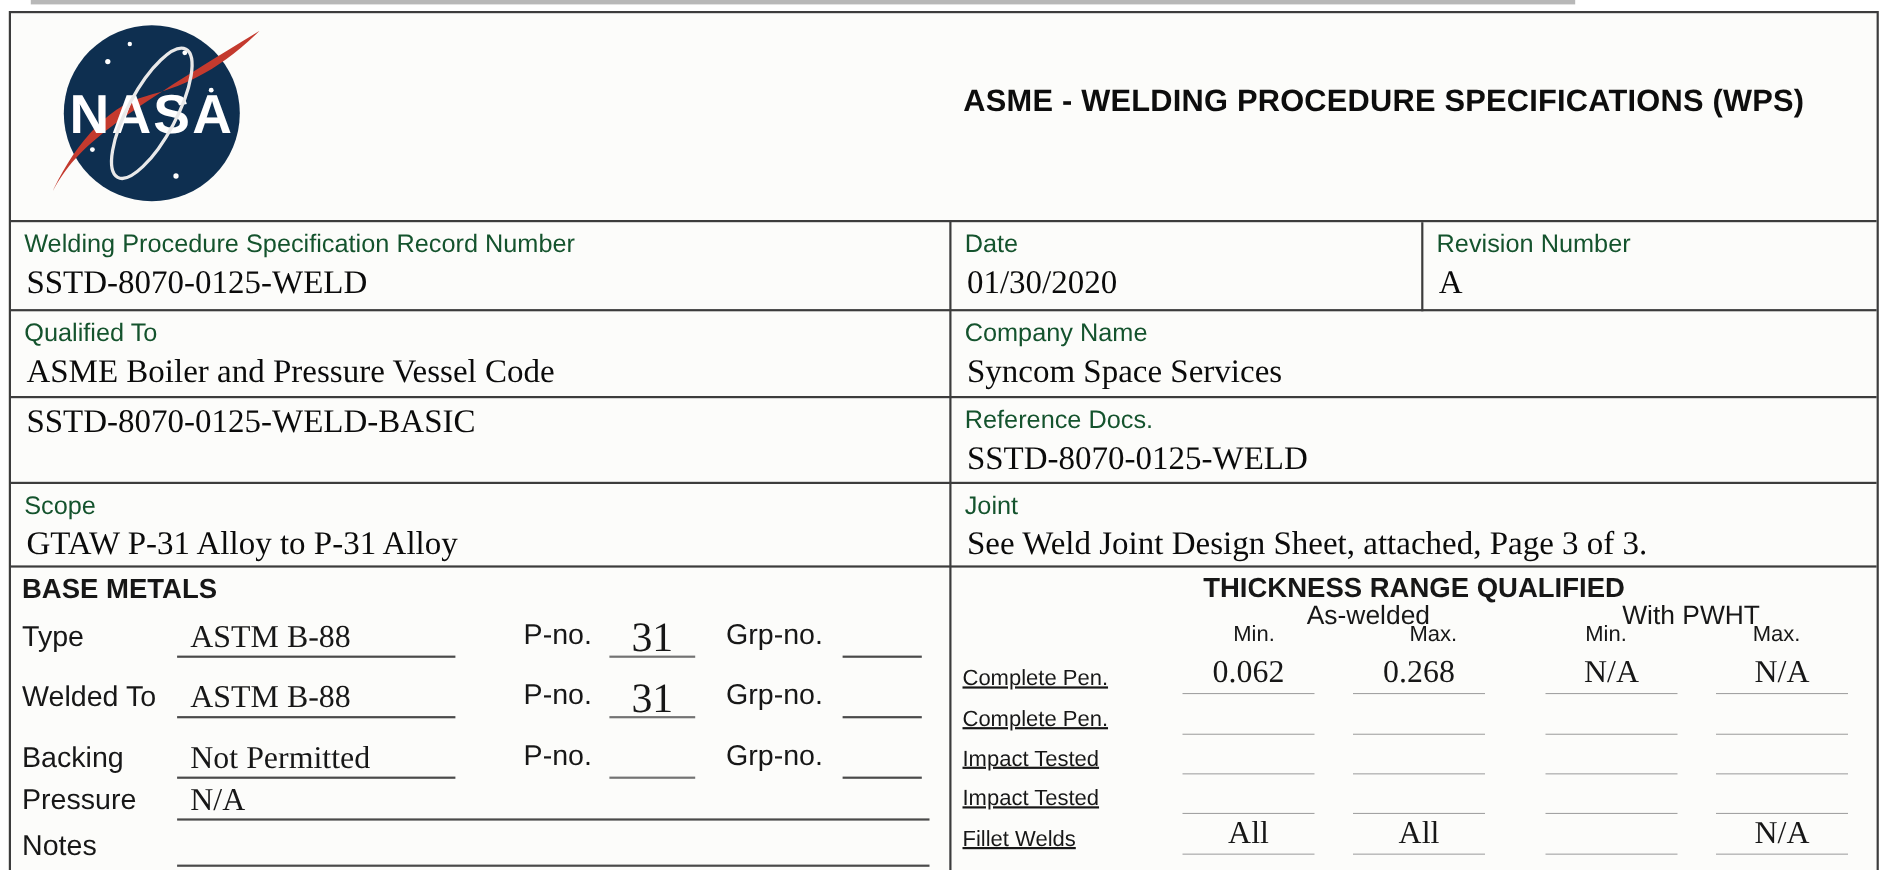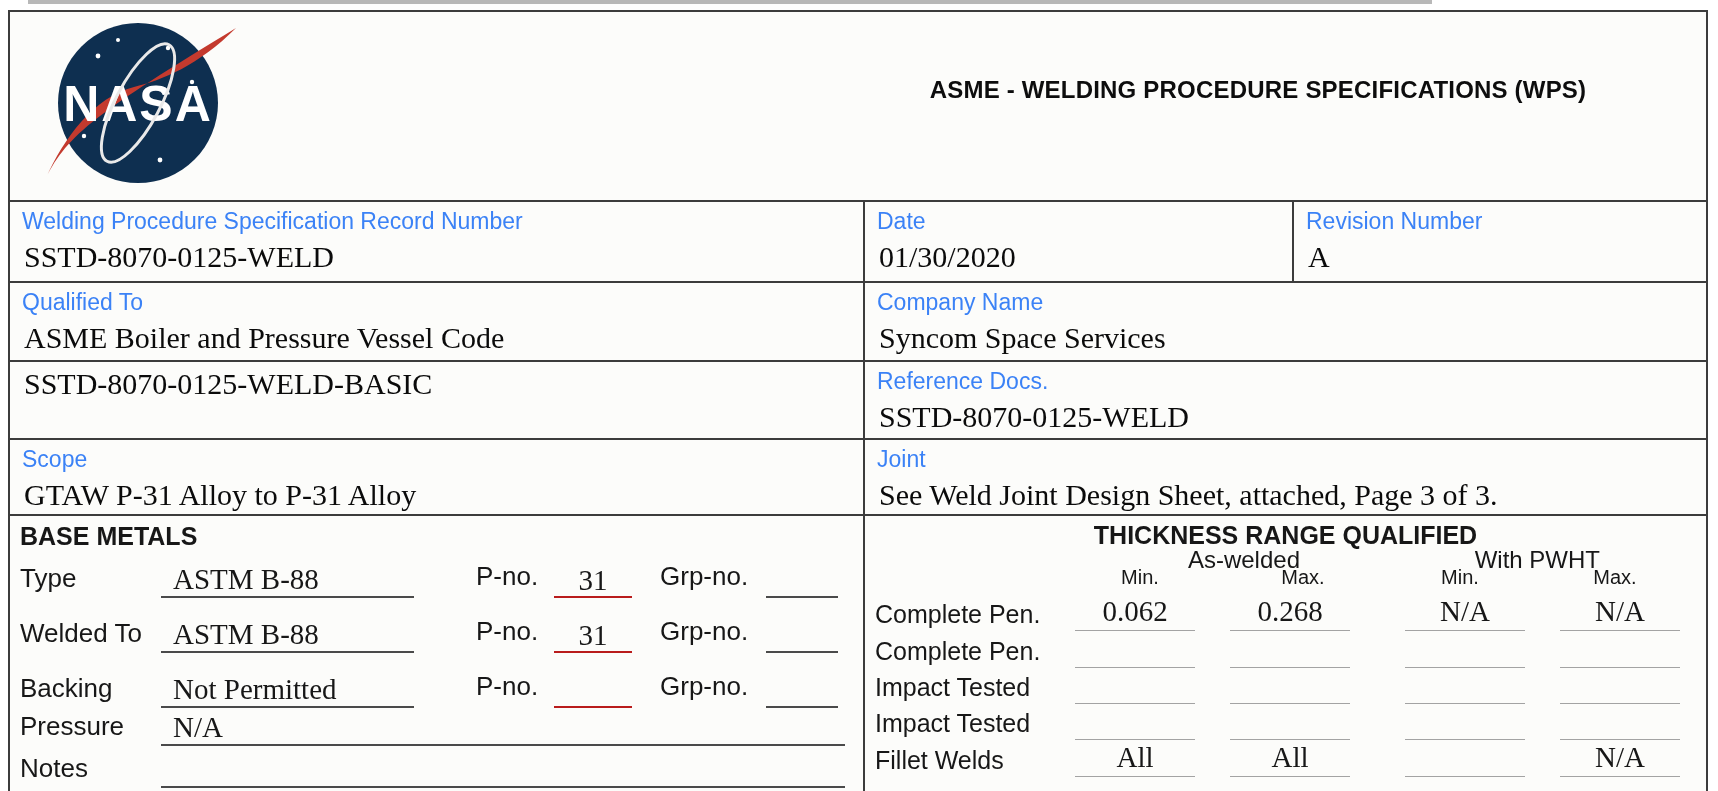--- a/index.html
+++ b/index.html
@@ -6,68 +6,68 @@
   #screen{position:relative;width:1718px;height:791px;overflow:hidden;background:#ffffff;
           font-family:"Liberation Sans",sans-serif;color:#171717;}
   .scan-strip{position:absolute;left:28px;top:0;width:1404px;height:4px;background:#7d7d7d;opacity:.55;}
   .doc{position:absolute;left:8px;top:10px;width:1696px;height:830px;border:2px solid #3c3c3c;background:#fcfcfa;}
 
   
   .hdr{position:absolute;left:0;top:0;width:1696px;height:188px;}
   .logo{position:absolute;left:30px;top:6px;}
   .addr{position:absolute;left:238px;top:22px;font-size:27px;line-height:34px;letter-spacing:.2px;color:#131313;}
   .doc-title{position:absolute;left:800px;top:64px;width:896px;text-align:center;
-             font-size:24px;font-weight:bold;letter-spacing:.2px;color:#0d0d0d;}
+             font-size:28px;font-weight:bold;letter-spacing:.2px;color:#0d0d0d;}
 
   
   .row{position:absolute;left:0;width:1696px;border-top:2px solid #3c3c3c;box-sizing:border-box;}
   #r1{top:188px;height:83px;}
   #r2{top:269px;height:81px;}
   #r3{top:348px;height:80px;}
   #r4{top:426px;height:78px;}
   #base{top:502px;height:328px;border-top:2px solid #3c3c3c;position:absolute;left:0;width:1696px;box-sizing:border-box;}
   .vdiv{position:absolute;left:853px;top:188px;bottom:0;width:2px;background:#3c3c3c;}
   .vdiv2{position:absolute;left:1282px;top:0;bottom:0;width:2px;background:#3c3c3c;}
 
   .cell{position:absolute;top:0;bottom:0;overflow:hidden;}
   .c-left{left:0;width:853px;}
   .c-right{left:855px;width:841px;}
   .c-date{left:855px;width:427px;}
   .c-rev{left:1284px;width:328px;}
-  .lbl{font-size:23px;padding:6px 0 0 12px;color:#3b82f6;}
+  .lbl{font-size:23px;padding:6px 0 0 12px;color:#14532d;}
   .val{font-family:"Liberation Serif",serif;font-size:30px;padding:5px 0 0 14px;color:#0b0b0b;}
 
   
   .bm{position:absolute;left:0;top:0;width:853px;height:100%;}
   .bm-title{position:absolute;left:10px;top:6px;font-size:25px;font-weight:bold;}
   .bm-row{position:absolute;left:0;width:853px;height:46px;}
   .bm-label{position:absolute;left:10px;bottom:8px;font-size:26px;}
   .bm-val{position:absolute;left:151px;bottom:4px;width:253px;height:38px;line-height:38px;
           border-bottom:2px solid #4a4a4a;box-sizing:border-box;
           font-family:"Liberation Serif",serif;font-size:29px;padding-left:12px;}
   .bm-val.long{width:684px;}
   .pno-lbl{position:absolute;left:466px;bottom:10px;font-size:26px;}
   .pno-val{position:absolute;left:544px;bottom:4px;width:78px;height:36px;line-height:36px;
-           border-bottom:2px solid #b91c1c;box-sizing:border-box;text-align:center;
-           font-family:"Liberation Serif",serif;font-size:29px;}
+           border-bottom:2px solid #737373;box-sizing:border-box;text-align:center;
+           font-family:"Liberation Serif",serif;font-size:38px;}
   .grp-lbl{position:absolute;left:650px;bottom:10px;font-size:26px;}
   .grp-val{position:absolute;left:756px;bottom:4px;width:72px;height:36px;line-height:36px;
            border-bottom:2px solid #4a4a4a;box-sizing:border-box;text-align:center;
            font-family:"Liberation Serif",serif;font-size:29px;}
 
   
   .tr{position:absolute;left:855px;top:0;width:841px;height:100%;}
   .tr-title{position:absolute;left:0;top:5px;width:100%;text-align:center;font-size:25px;font-weight:bold;}
   .tr-grp{position:absolute;top:30px;width:160px;text-align:right;font-size:24px;}
   #grp-aw{left:275px;}
   #grp-pwht{left:575px;}
   .mm{position:absolute;top:50px;width:80px;text-align:center;font-size:20px;}
   #mm1{left:235px;} #mm2{left:398px;} #mm3{left:555px;} #mm4{left:710px;}
   .tr-row{position:absolute;left:0;width:841px;height:34px;}
-  .tr-label{position:absolute;left:10px;bottom:2px;font-size:25px;}
+  .tr-label{position:absolute;left:10px;bottom:2px;font-size:20px;text-decoration:underline;}
   .tr-cell{position:absolute;bottom:0;width:120px;height:36px;line-height:32px;text-align:center;
            border-bottom:1px solid #a3a3a3;box-sizing:border-box;
            font-family:"Liberation Serif",serif;font-size:29px;}
   .tc1{left:210px;} .tc2{left:365px;} .tc3{left:540px;} .tc4{left:695px;}
 </style>
 </head>
 <body>
 
 <div id="screen">
   <div class="scan-strip"></div>

